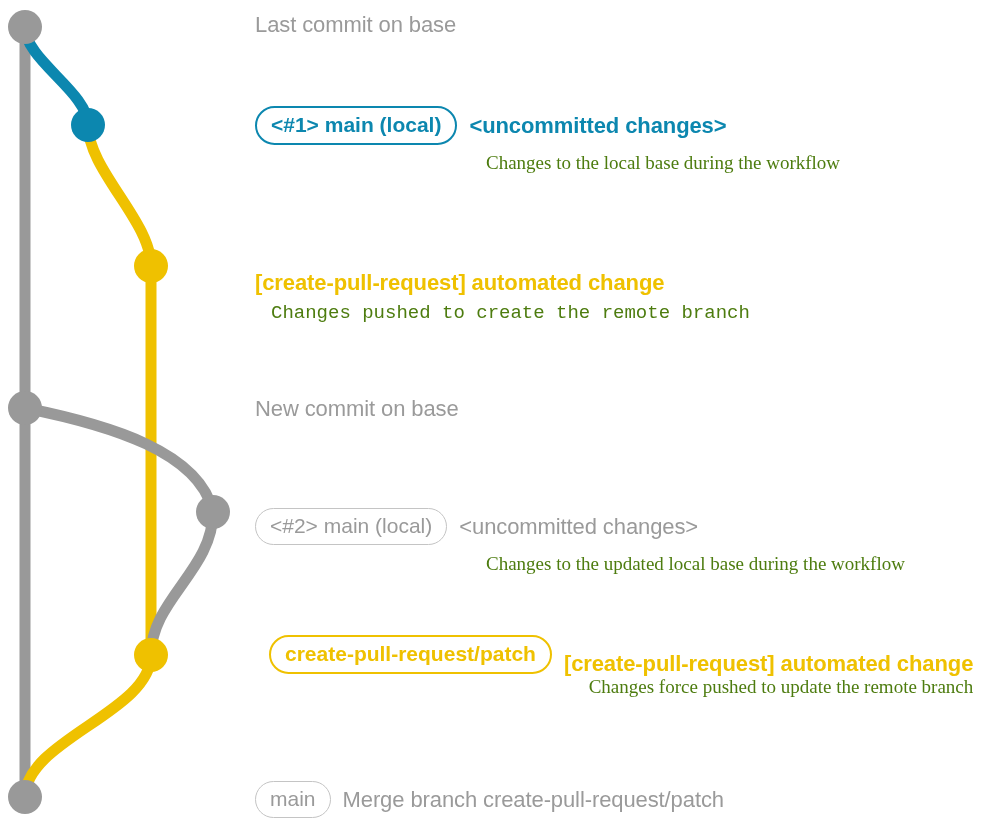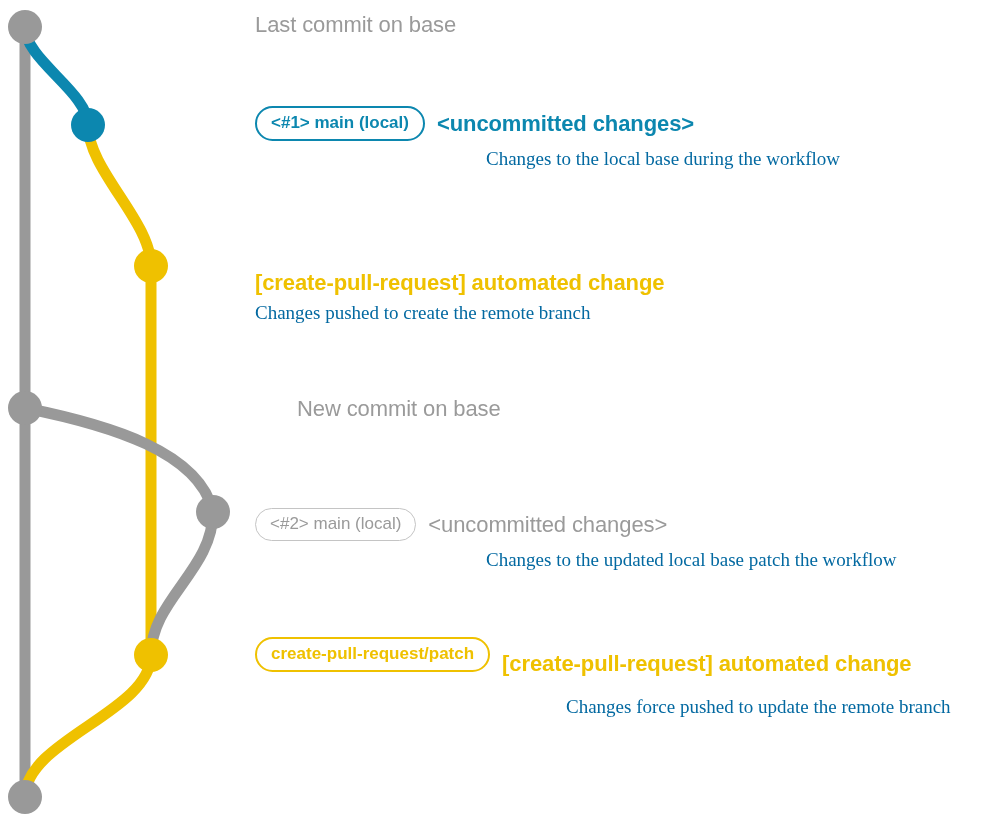--- a/index.html
+++ b/index.html
@@ -14,21 +14,21 @@
   #graph{position:absolute;left:0;top:0;width:981px;height:827px;}
   .rows{position:absolute;left:0;top:0;width:981px;height:827px;}
 
   .row{position:absolute;left:0;}
 
   .pill{
     display:inline-block;
     box-sizing:border-box;
     border-radius:999px;
     padding:5px 14px 6px;
-    font-size:17px;
+    font-size:21px;
     line-height:1.15;
     font-weight:700;
     vertical-align:middle;
     white-space:nowrap;
   }
   .pill.blue{border:2px solid #0C87AF;color:#0C87AF;}
   .pill.yellow{border:2px solid #EFC100;color:#EFC100;}
   .pill.gray{border:1.5px solid #c4c4c4;color:#9a9a9a;font-weight:400;}
 
   .headline{
@@ -38,23 +38,24 @@
     white-space:nowrap;
     letter-spacing:-0.1px;
   }
   .headline.blue{color:#0C87AF;font-weight:700;}
   .headline.yellow{color:#EFC100;font-weight:700;margin-top:18px;}
   .headline.gray{color:#9a9a9a;font-weight:400;}
 
   .subject{
     font-family:"Liberation Serif",serif;
     font-size:19px;
-    color:#0369a1;
+    color:#4d7c0f;
     white-space:nowrap;
     display:block;
+    text-align:right;
   }
 
   .inline{display:flex;align-items:center;gap:12px;}
   .solo{display:block;}
 </style>
 </head>
 <body>
 
 <svg id="graph" viewBox="0 0 981 827" width="981" height="827" xmlns="http://www.w3.org/2000/svg" aria-label="git branch graph">
 
@@ -95,37 +96,43 @@
   <div class="row" style="top:106px;left:255px;">
     <div class="inline">
       <span class="pill blue">&lt;#1&gt; main (local)</span>
       <span class="headline blue">&lt;uncommitted changes&gt;</span>
     </div>
     <span class="subject" style="margin-top:7px;margin-left:231px;">Changes to the local base during the workflow</span>
   </div>
 
   <div class="row" style="top:252px;left:255px;">
     <span class="headline yellow solo">[create-pull-request] automated change</span>
-    <span class="subject" style="margin-top:7px;">Changes pushed to create the remote branch</span>
+    <span class="subject" style="margin-top:7px;margin-left:16px;font-family:Liberation Mono, monospace;">Changes pushed to create the remote branch</span>
   </div>
 
-  <div class="row solo" style="top:396px;left:255px;margin-left:42px;">
+  <div class="row solo" style="top:396px;left:255px;">
     <span class="headline gray">New commit on base</span>
   </div>
 
   <div class="row" style="top:508px;left:255px;">
     <div class="inline">
       <span class="pill gray">&lt;#2&gt; main (local)</span>
       <span class="headline gray">&lt;uncommitted changes&gt;</span>
     </div>
-    <span class="subject" style="margin-top:8px;margin-left:231px;">Changes to the updated local base patch the workflow</span>
+    <span class="subject" style="margin-top:8px;margin-left:231px;">Changes to the updated local base during the workflow</span>
   </div>
 
-  <div class="row" style="top:633px;left:255px;">
+  <div class="row" style="top:633px;left:269px;">
     <div class="inline">
       <span class="pill yellow">create-pull-request/patch</span>
       <span class="headline yellow">[create-pull-request] automated change</span>
     </div>
-    <span class="subject" style="margin-top:20px;margin-left:311px;">Changes force pushed to update the remote branch</span>
+    <span class="subject" style="margin-top:0;margin-left:311px;">Changes force pushed to update the remote branch</span>
   </div>
 
+  <div class="row" style="top:781px;left:255px;">
+    <div class="inline">
+      <span class="pill gray">main</span>
+      <span class="headline gray">Merge branch create-pull-request/patch</span>
+    </div>
+  </div>
 
 </div>
 
 </body></html>

